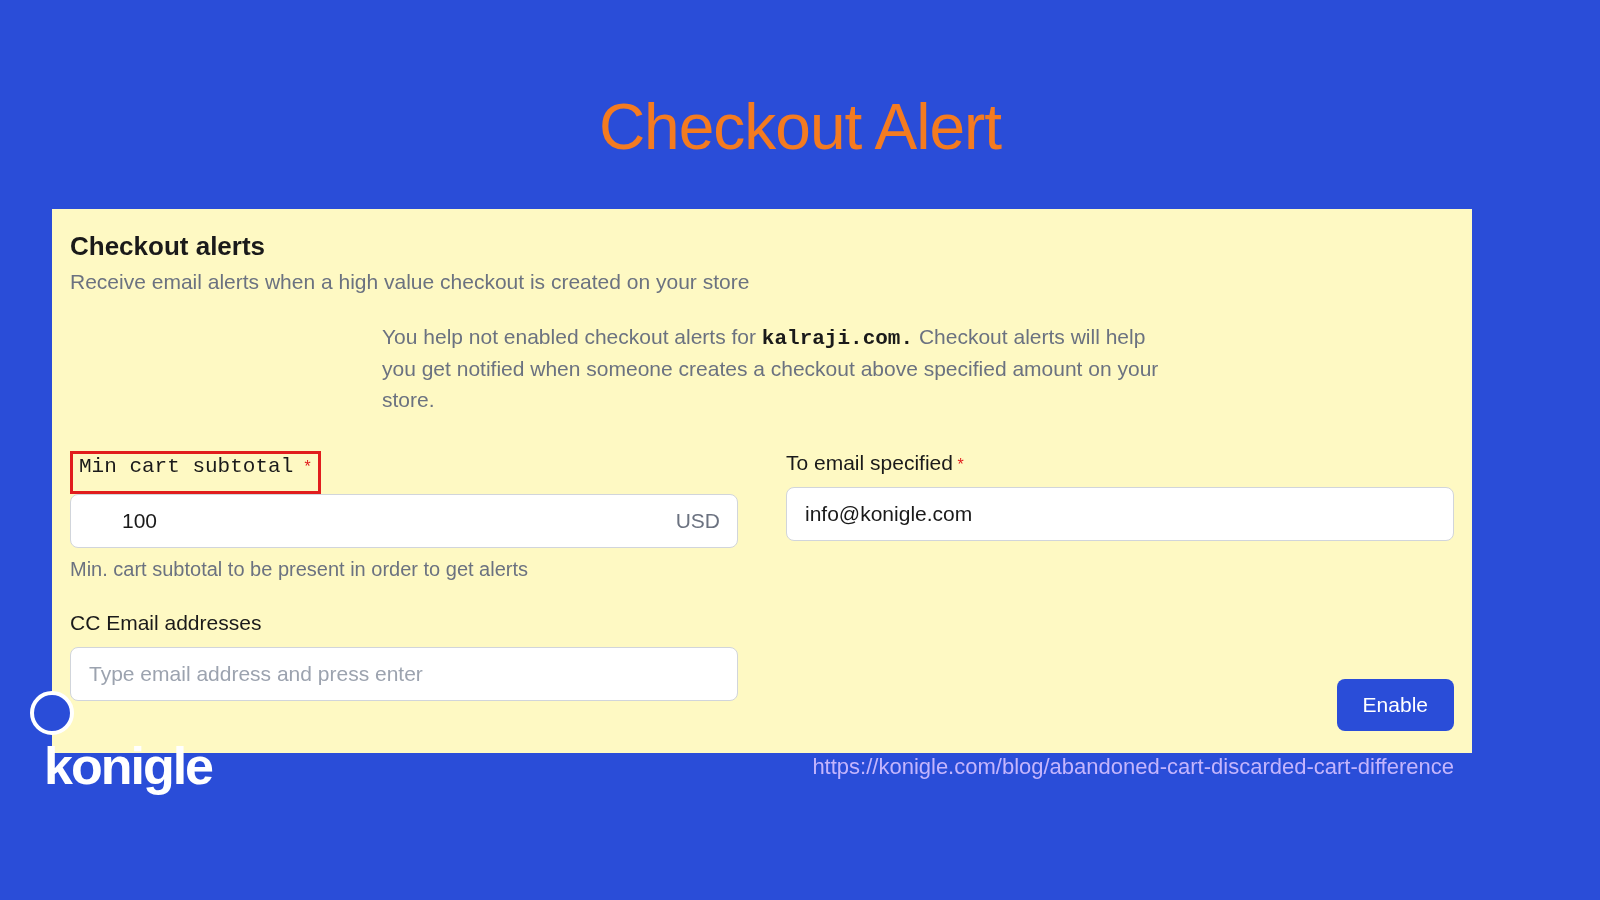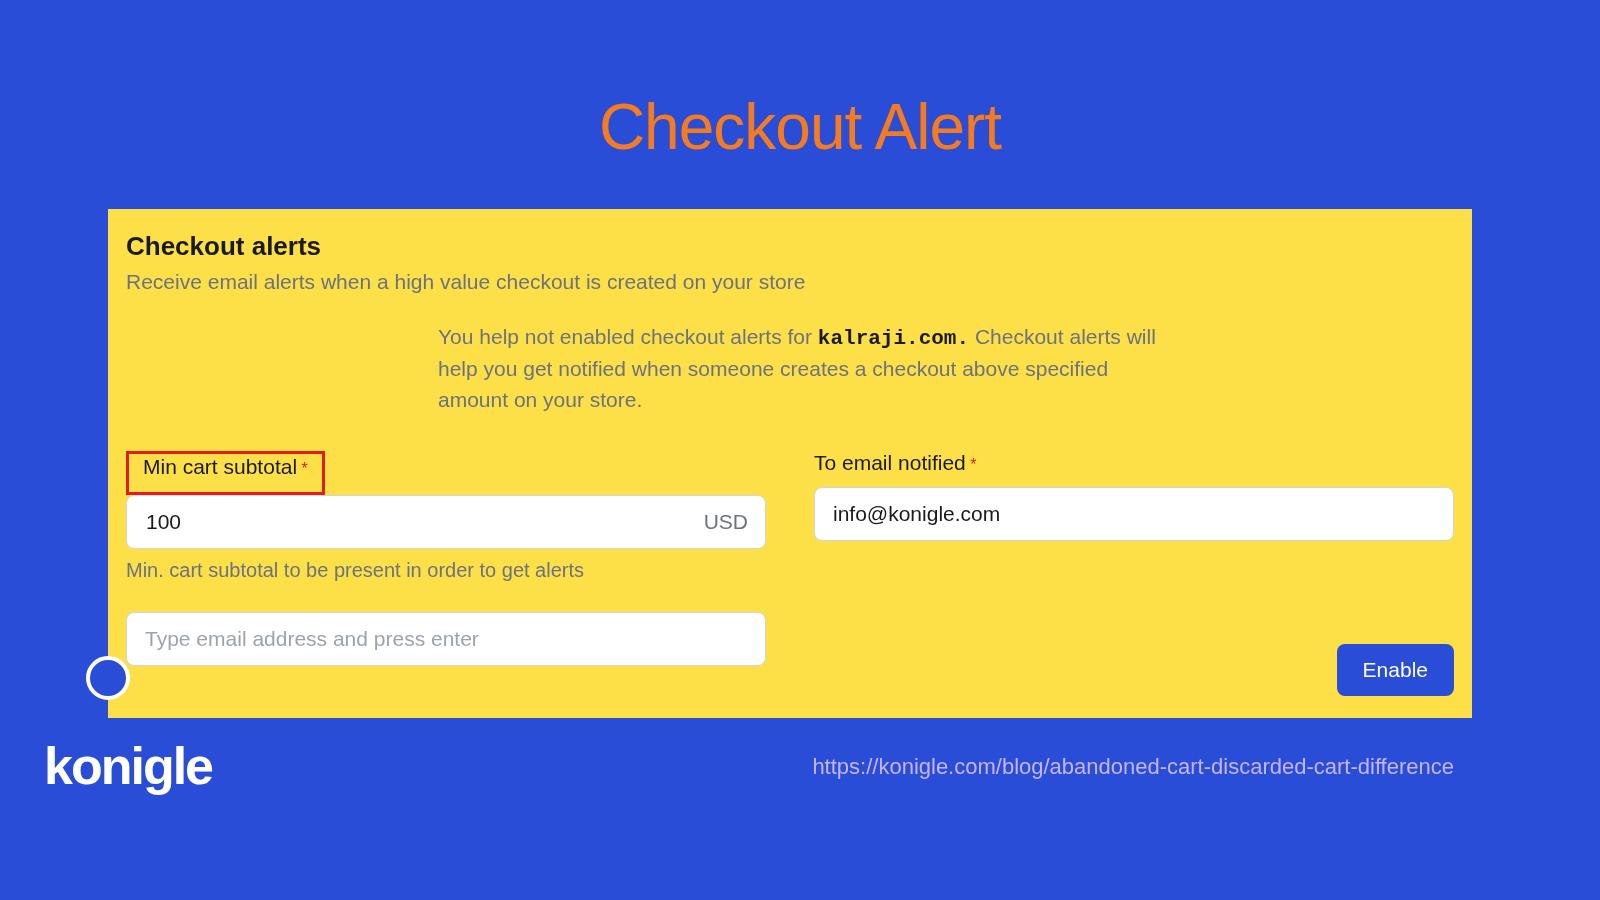--- a/index.html
+++ b/index.html
@@ -17,22 +17,22 @@
     }
     .page-title {
       text-align: center;
       color: #f47b20;
       font-size: 64px;
       font-weight: 500;
       padding-top: 90px;
       letter-spacing: -1px;
     }
     .card {
-      background: #fde047;
-      margin: 45px 128px 0 108px;
+      background: #fef9c3;
+      margin: 45px 128px 0 52px;
       padding: 22px 18px 22px 18px;
       position: relative;
     }
     .card-title {
       font-size: 26px;
       font-weight: 600;
       color: #1a1a1a;
       margin-bottom: 8px;
     }
     .card-subtitle {
@@ -63,42 +63,43 @@
     }
     .form-label {
       font-size: 21px;
       font-weight: 500;
       color: #1a1a1a;
       display: inline-block;
       margin-bottom: 12px;
     }
     .label-highlight {
       border: 3px solid #e11d1d;
-      padding: 1px 14px;
+      padding: 1px 6px;
       display: inline-block;
+      font-family: Liberation Mono, monospace;
     }
     .required {
       color: #e11d1d;
     }
     .input-wrap {
       position: relative;
     }
     .input {
       width: 100%;
       height: 54px;
       border: 1px solid #d1d5db;
       border-radius: 8px;
       padding: 0 18px;
       font-size: 21px;
       color: #1a1a1a;
       outline: none;
     }
     .input.with-suffix {
       padding-right: 80px;
-      padding-left: 19px;
+      padding-left: 51px;
     }
     .input-suffix {
       position: absolute;
       right: 18px;
       top: 50%;
       transform: translateY(-50%);
       font-size: 21px;
       color: #6b7280;
       text-align: center;
     }
@@ -174,31 +175,34 @@
       </span>
       <div class="input-wrap">
         <input class="input with-suffix" type="text" value="100" style="">
         <span class="input-suffix">USD</span>
       </div>
       <p class="helper-text">Min. cart subtotal to be present in order to get alerts</p>
     </div>
 
     <div class="form-col">
       <div>
-        <span class="form-label">To email notified</span>
+        <span class="form-label">To email specified</span>
         <span class="required">*</span>
       </div>
       <div class="input-wrap">
         <input class="input" type="text" value="info@konigle.com" style="">
       </div>
     </div>
   </div>
 
   <div class="form-row">
     <div class="form-col">
+      <div>
+        <span class="form-label">CC Email addresses</span>
+      </div>
       <div class="input-wrap">
         <input class="input" type="text" placeholder="Type email address and press enter" style="">
       </div>
     </div>
     <div class="form-col"></div>
   </div>
 
   <button class="enable-button">Enable</button>
 </div>
 

